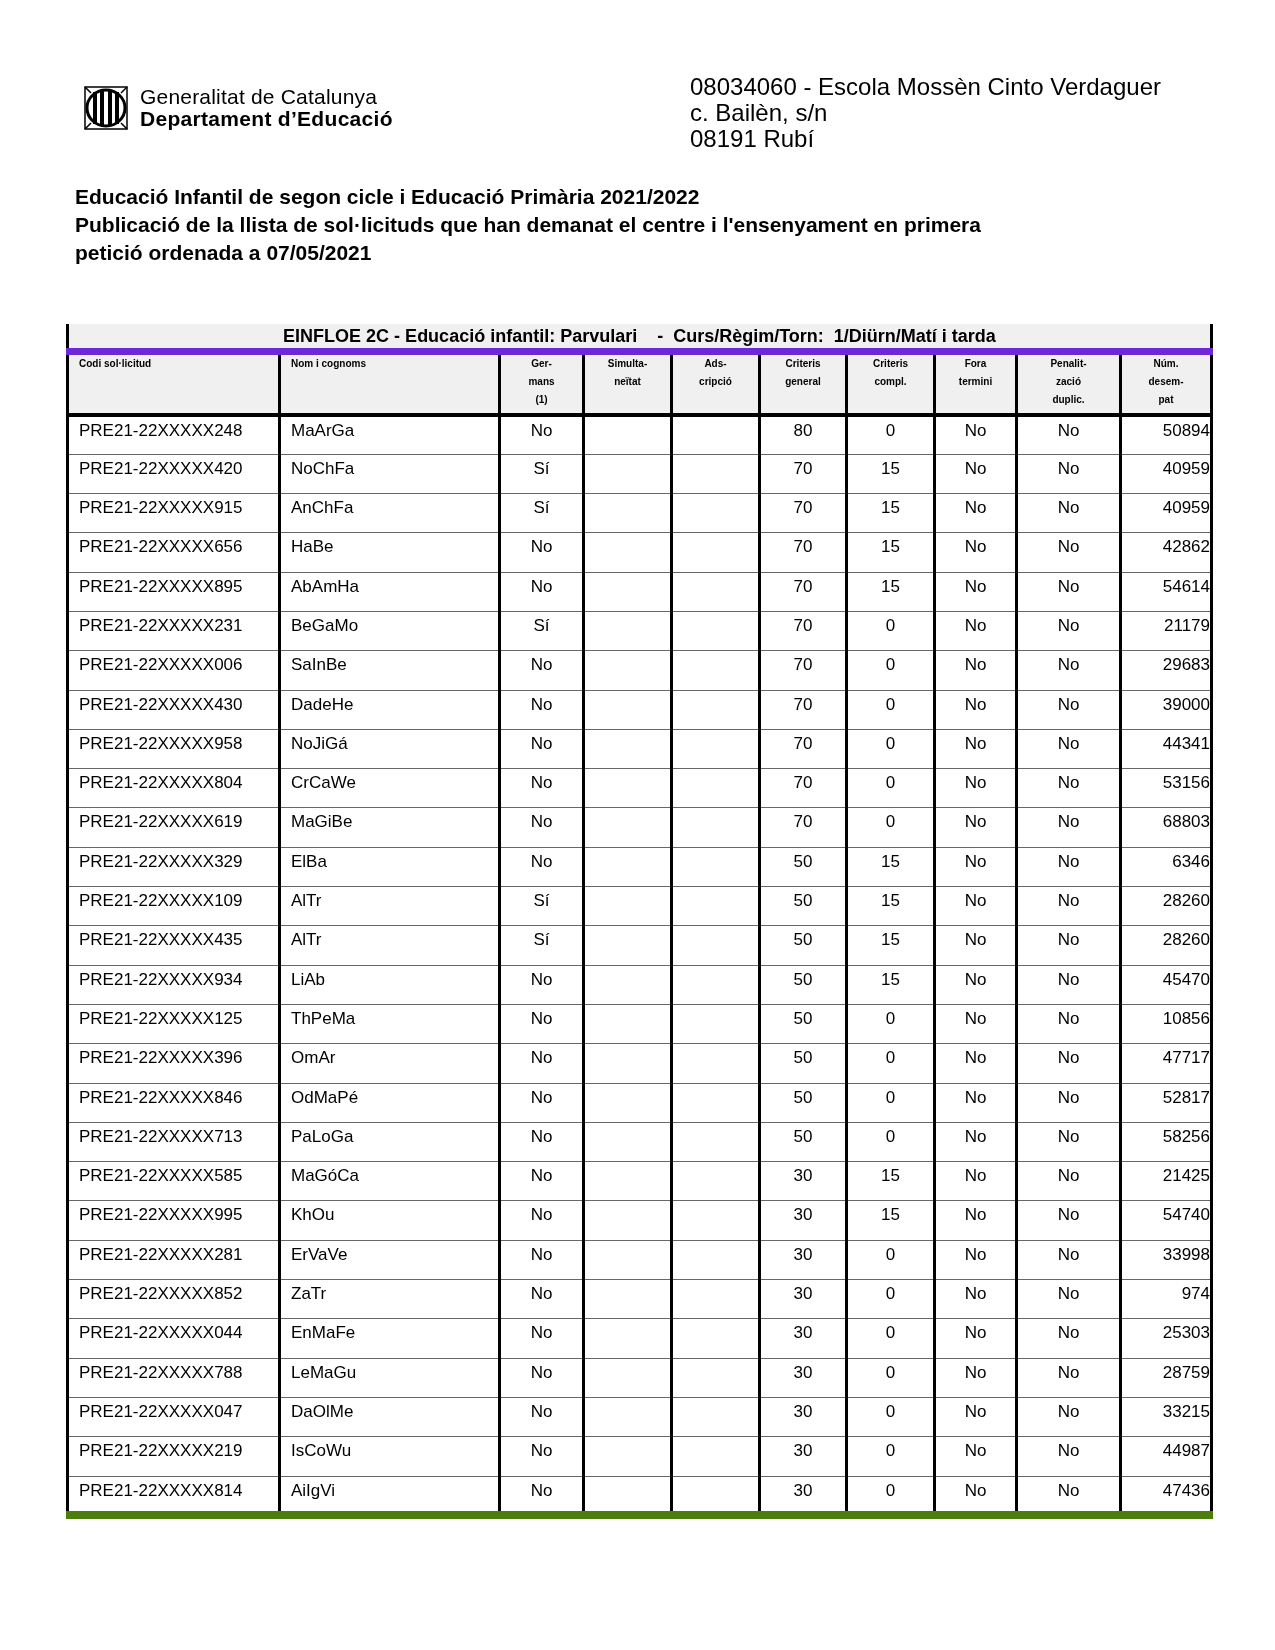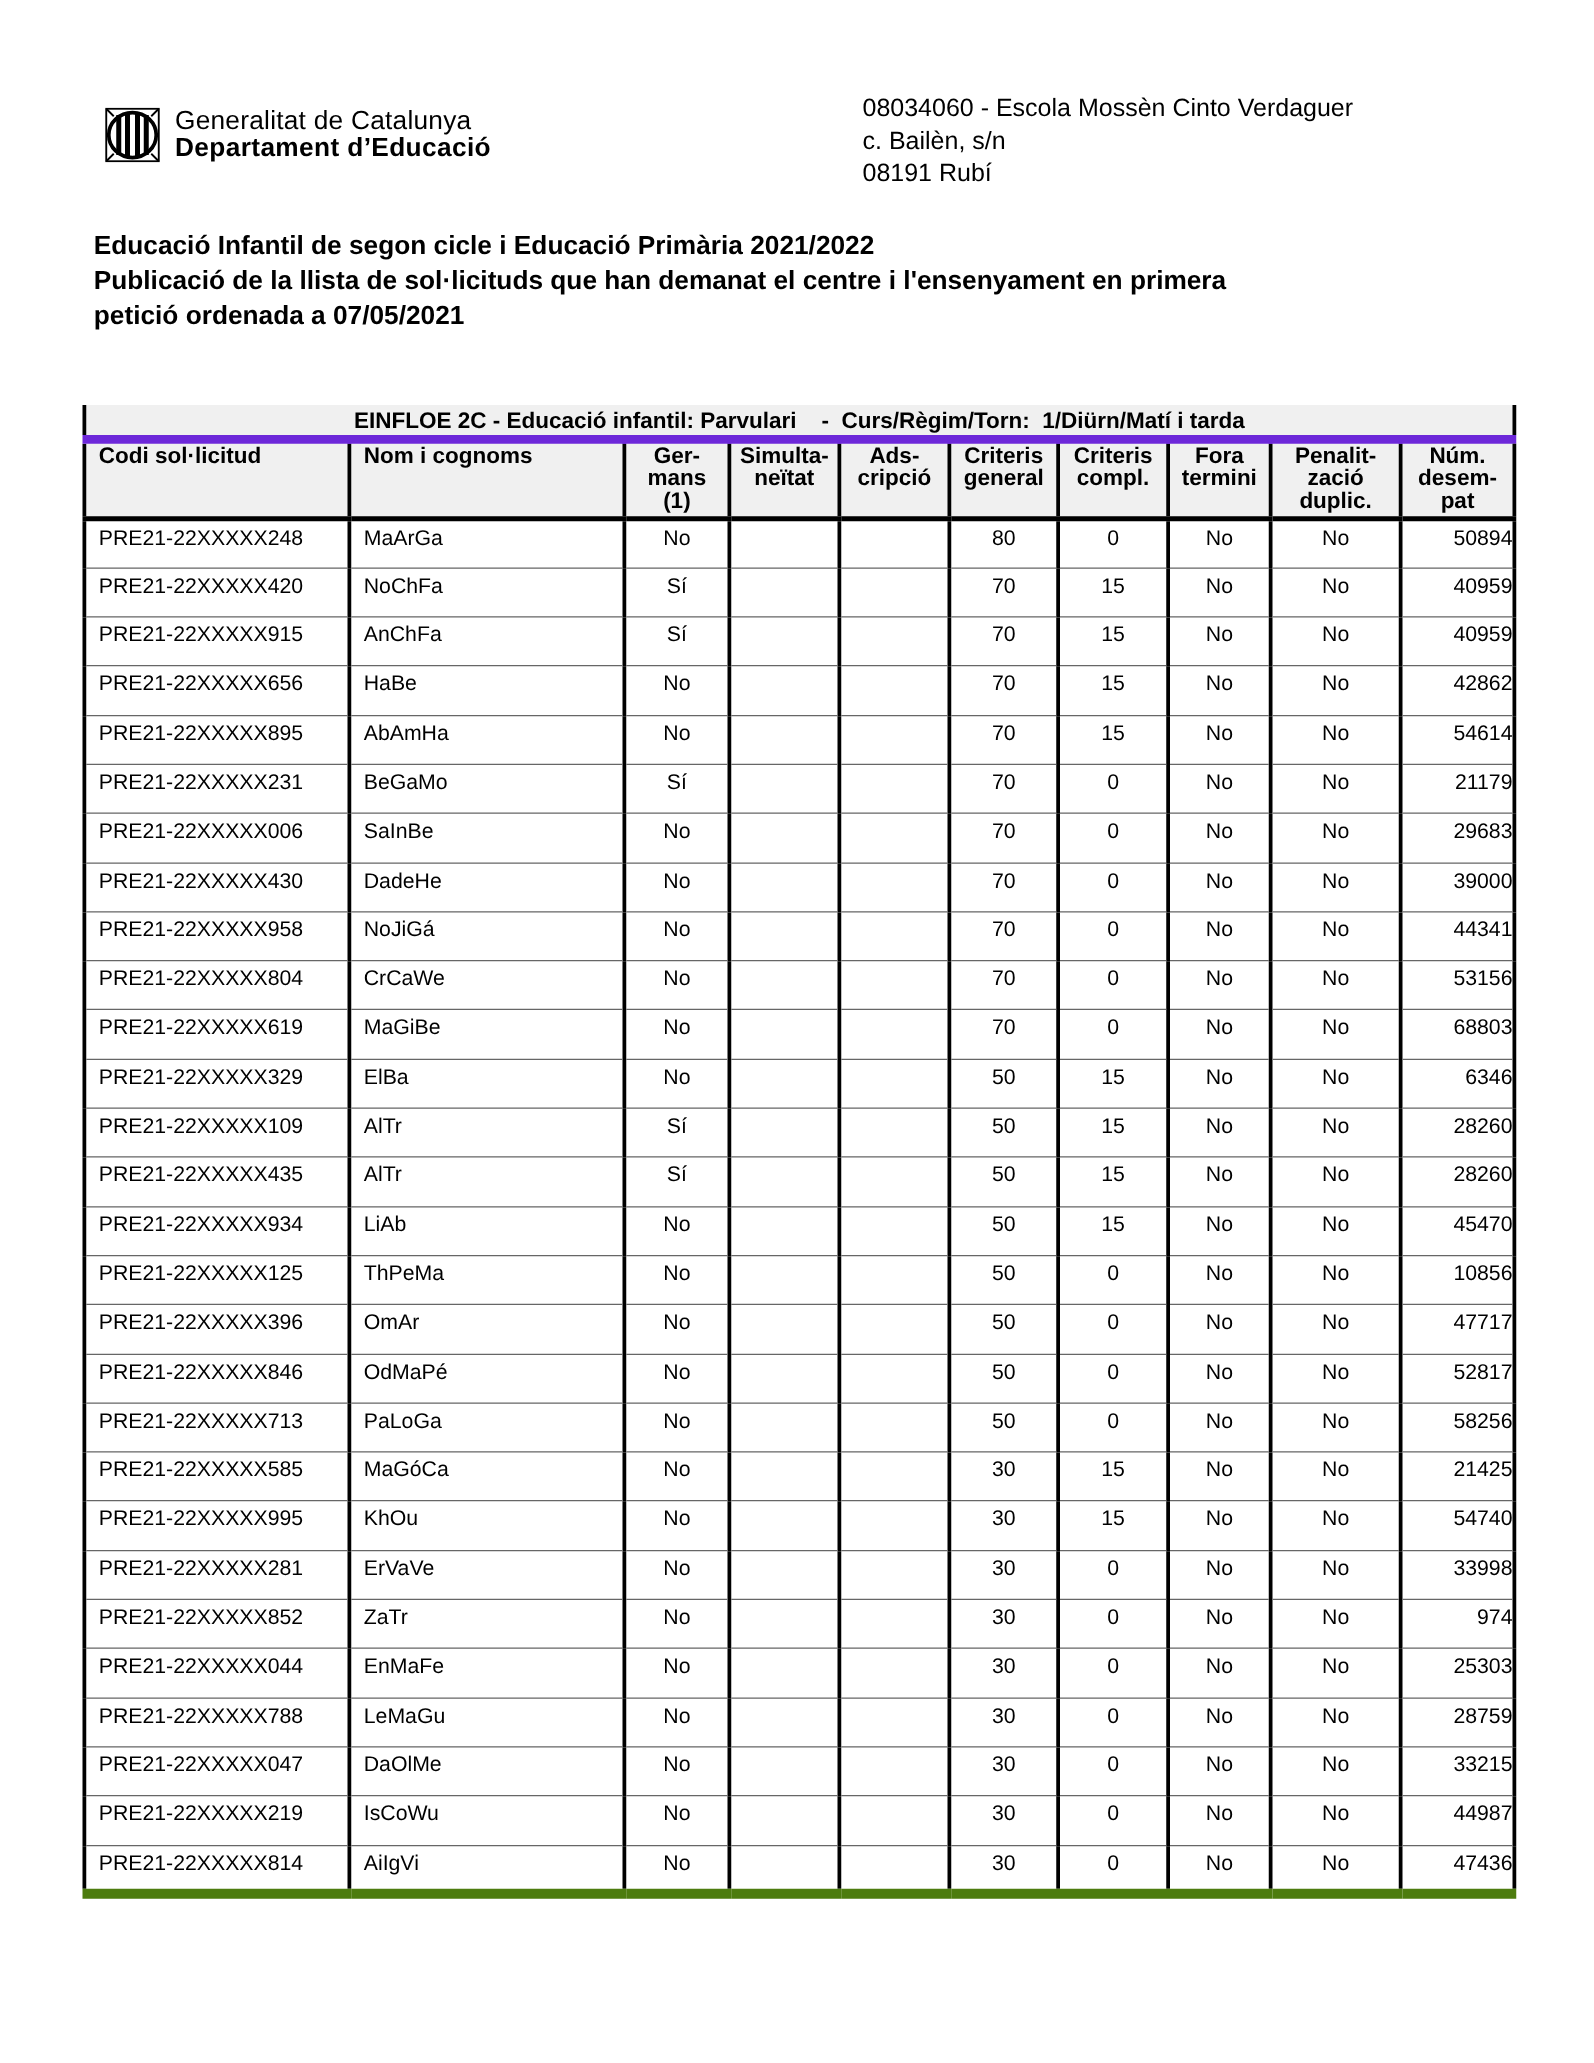--- a/index.html
+++ b/index.html
@@ -5,29 +5,29 @@
   html, body { margin: 0; padding: 0; background: #ffffff; }
   body { width: 1275px; height: 1650px; position: relative; font-family: "Liberation Sans", sans-serif; color: #000; overflow: hidden; }
 
   .logo { position: absolute; left: 84px; top: 86px; display: flex; align-items: center; }
   .logo-mark { width: 44px; height: 44px; position: relative; margin-right: 12px; }
   .logo-mark svg { width: 44px; height: 44px; display: block; }
   .logo-text { line-height: 22px; }
   .logo-line1 { font-size: 21px; font-weight: normal; letter-spacing: 0.2px; }
   .logo-line2 { font-size: 21px; font-weight: bold; letter-spacing: 0.3px; }
 
-  .school { position: absolute; left: 690px; top: 74px; font-size: 20px; line-height: 26px; }
+  .school { position: absolute; left: 690px; top: 74px; font-size: 24px; line-height: 26px; }
 
   .titles { position: absolute; left: 75px; top: 183px; font-size: 21px; font-weight: bold; line-height: 28px; width: 1120px; }
 
   .tbl-wrap { position: absolute; left: 66px; top: 324px; width: 1144px; }
   table { border-collapse: collapse; width: 1144px; table-layout: fixed; font-size: 17px; }
   th, td { border-left: 3px solid #000; border-right: 3px solid #000; padding: 0; }
   .title-row th { background: #f0f0f0; font-size: 18px; font-weight: bold; height: 24px; border-bottom: 7px solid #6d28d9; text-align: center; white-space: pre; }
-  .hdr-row th { background: #f0f0f0; font-size: 18px; font-weight: bold; height: 58px; vertical-align: top; line-height: 18px; text-align: center; border-bottom: 4px solid #000; }
+  .hdr-row th { background: #f0f0f0; font-size: 10px; font-weight: bold; height: 58px; vertical-align: top; line-height: 18px; text-align: center; border-bottom: 4px solid #000; }
   .hdr-row th.left { text-align: left; padding-left: 10px; }
   td { height: 39.3px; vertical-align: top; padding-top: 4px; border-bottom: 1.5px solid #666; box-sizing: border-box; }
   td.left { padding-left: 10px; }
   td.center { text-align: center; }
   td.right { text-align: right; }
   tr.last td { border-bottom: 8px solid #4d7c0f; }
 </style>
 </head>
 <body>
 

